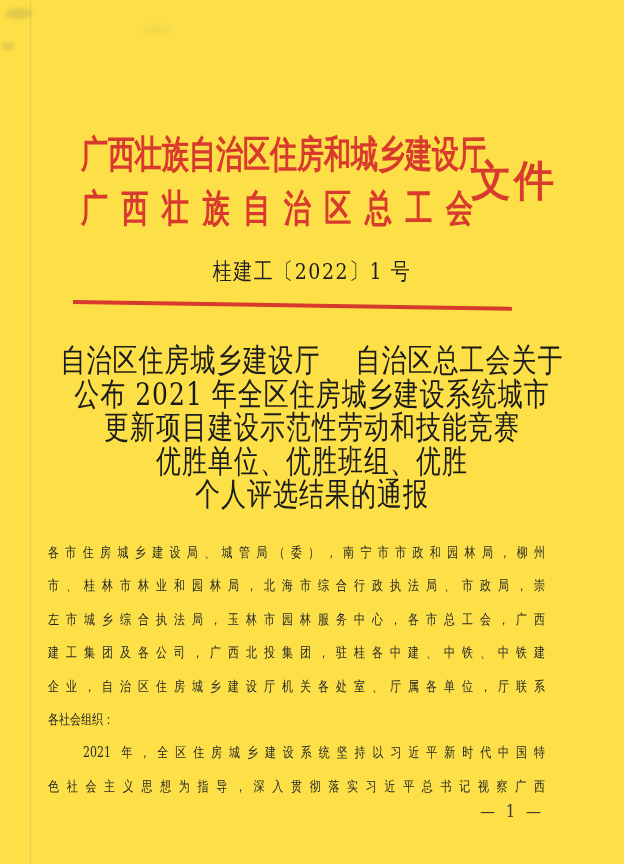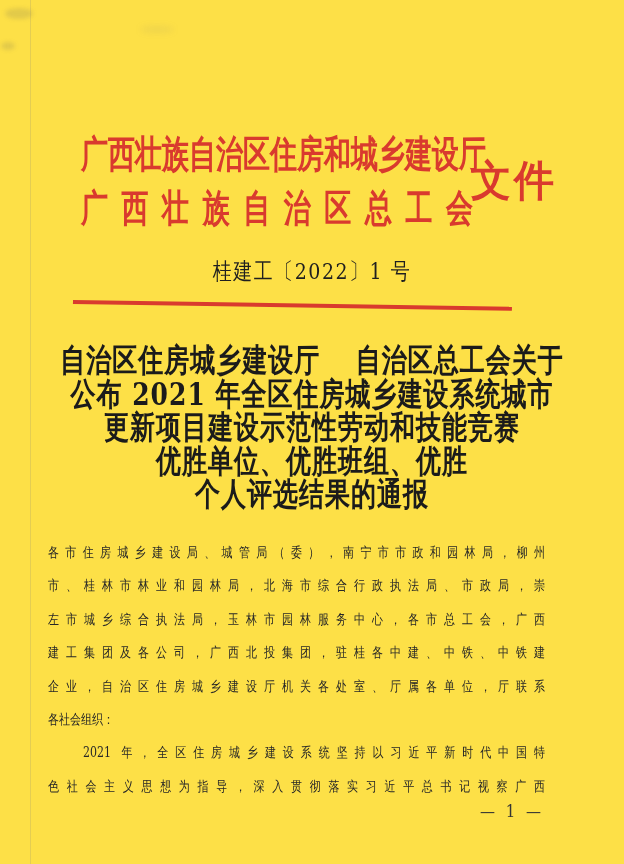--- a/index.html
+++ b/index.html
@@ -92,21 +92,21 @@
   }
 
   
   .title-block {
     position: absolute;
     left: 0;
     top: 344px;
     width: 624px;
     text-align: center;
     color: #1b1b1b;
-    font-weight: bold;
+    font-weight: normal;
     font-size: 25px;
     letter-spacing: 1px;
   }
   .title-line {
     line-height: 33.5px;
     transform: scaleY(1.28);
   }
 
   
   .body-block {

